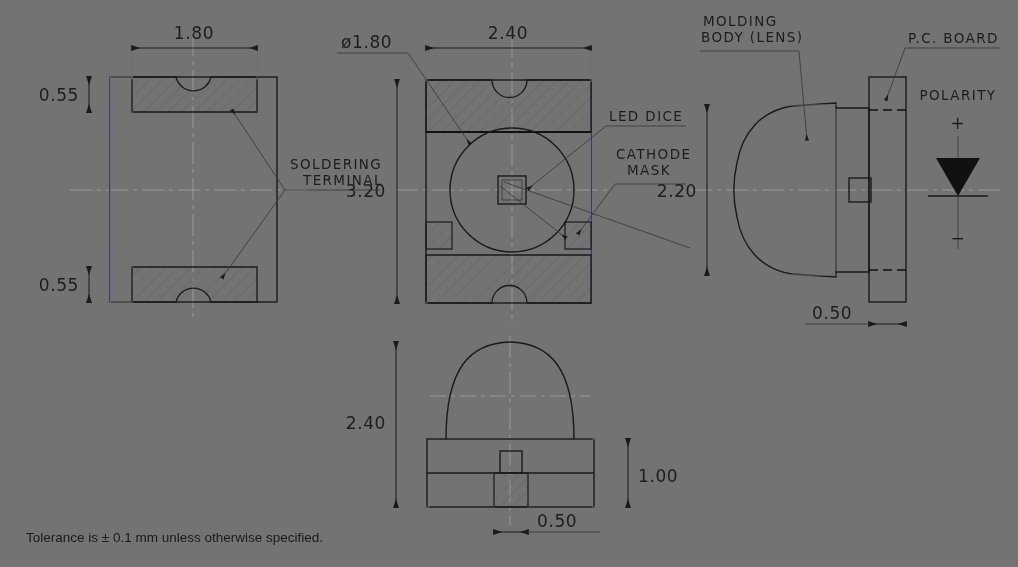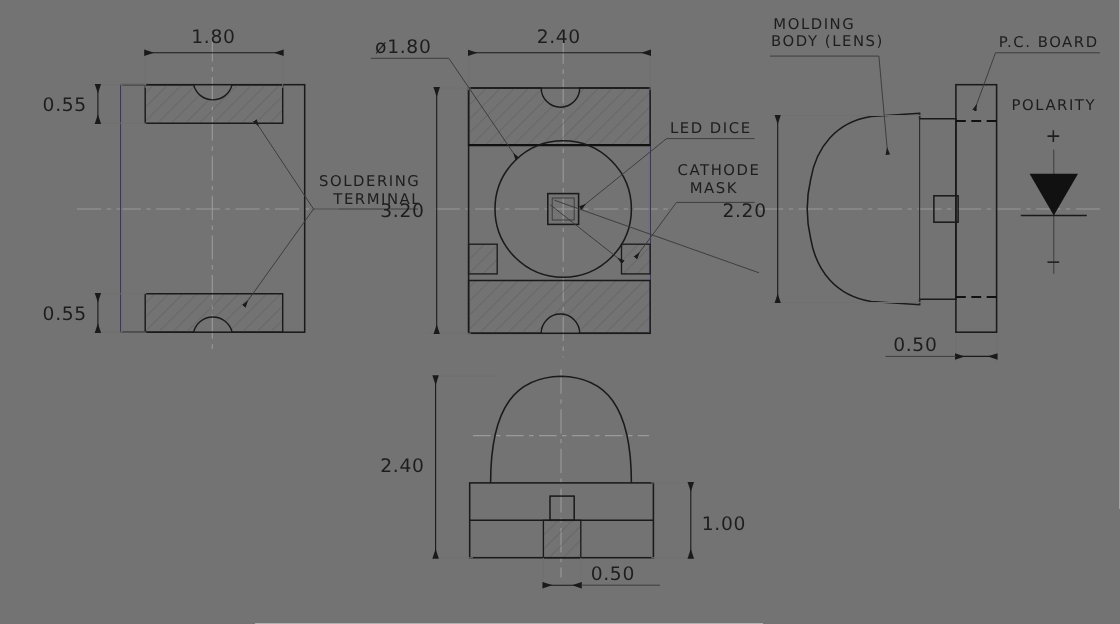--- a/index.html
+++ b/index.html
@@ -289,14 +289,15 @@
         <line class="ext" x1="494" y1="507" x2="494" y2="537"></line>
         <line class="ext" x1="528" y1="507" x2="528" y2="537"></line>
         <line class="dim" x1="494" y1="532" x2="528" y2="532" marker-start="url(#arrIn)" marker-end="url(#arrIn)"></line>
         <line class="hair" x1="528" y1="532" x2="600" y2="532"></line>
         <text class="dimtxt" x="537" y="527">0.50</text>
       </g>
     </g>
 
   </svg>
 
+  <div class="note" id="note2">Tolerance is ± 0.1 mm unless otherwise specified.</div>
 
 </div>
 
 </body></html>

